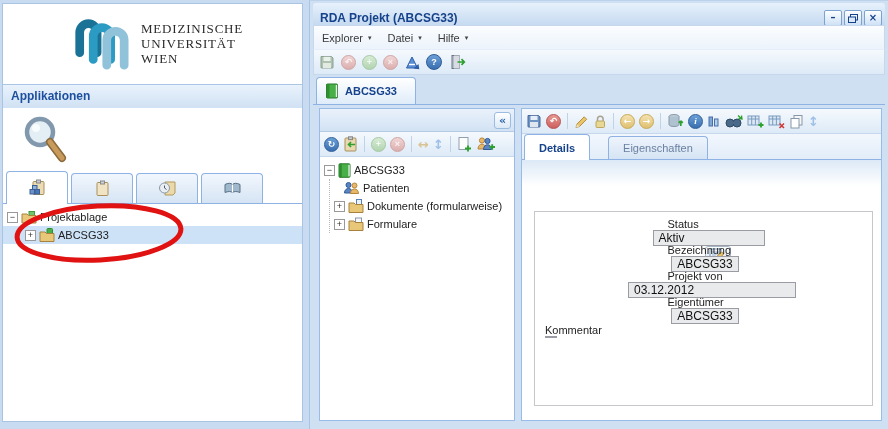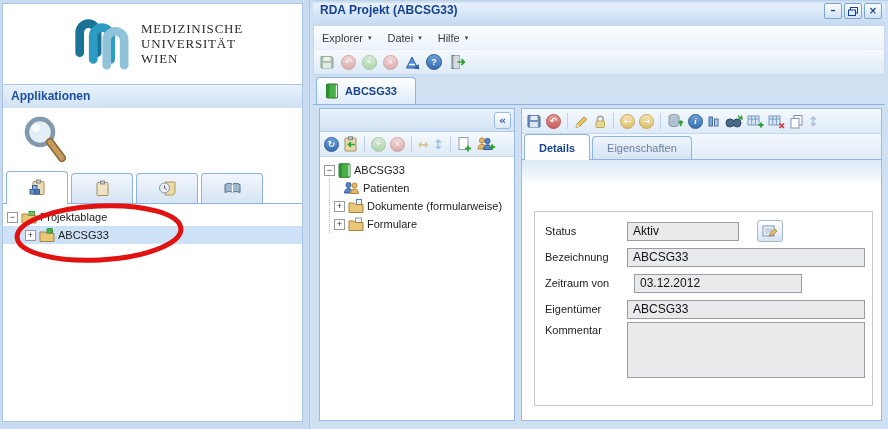--- a/index.html
+++ b/index.html
@@ -49,21 +49,21 @@
     font-size:9px; line-height:9px; color:#333; margin:0 3px 0 4px;
   }
   .annotation { position:absolute; left:8px; top:197px; width:178px; height:64px; pointer-events:none; }
 
   
   .window {
     position:absolute; left:309px; top:0; width:579px; height:429px;
     background:#cfe0f2; border-left:1px solid #a9c4e2; border-top:1px solid #bcd2ea;
     display:flex; flex-direction:column; padding:2px 3px 5px 3px;
   }
-  .titlebar { height:22px; display:flex; align-items:flex-start; padding:0 3px 0 7px;
+  .titlebar { height:22px; display:flex; align-items:center; padding:8px 3px 0 7px;
     background:linear-gradient(#e7f1fc,#c6daf0); border-radius:3px 3px 0 0; }
   .title-text { font-weight:bold; font-size:12px; color:#15428b; flex:1; }
   .win-btn {
     width:18px; height:16px; margin-left:2px; border:1px solid #7da2ce; border-radius:2px;
     background:linear-gradient(#fdfeff,#cfe2f6); color:#15428b;
     display:inline-flex; align-items:center; justify-content:center;
     font-size:10px; font-weight:bold; line-height:10px;
   }
   .menubar {
     height:24px; background:linear-gradient(#fbfdff,#ecf3fb);
@@ -102,28 +102,28 @@
   .mid-tree { padding-top:4px; }
   .children { border-left:1px dotted #b8b8b8; margin-left:9px; }
 
   .details-panel {
     position:absolute; left:208px; right:3px; top:3px; bottom:3px;
     background:#fff; border:1px solid #99bbe8;
   }
   .details-tabs { height:26px; display:flex; align-items:flex-end; padding-left:2px;
     background:linear-gradient(#f2f7fd,#e2edf9); border-bottom:1px solid #8db2e3; }
   .d-tab { height:23px; border:1px solid #8db2e3; border-bottom:none; border-radius:4px 4px 0 0;
-    display:flex; align-items:center; padding:0 14px; margin-right:2px;
+    display:flex; align-items:center; padding:0 14px; margin-right:18px;
     background:linear-gradient(#eef4fc,#d5e4f4); color:#6b80a0; }
   .d-tab.active { background:#fff; font-weight:bold; color:#15428b; height:26px; margin-bottom:-1px; }
   .details-content { position:absolute; left:0; right:0; top:51px; bottom:0;
     background:linear-gradient(#dce9f6, #ffffff 26px); }
   .form-box { position:absolute; left:12px; right:8px; top:51px; bottom:14px;
     border:1px solid #c6c6cb; background:#fff; padding-top:6px; }
-  .frow { display:flex; align-items:center; height:26px; padding-left:10px; }
+  .frow { display:flex; align-items:center; height:26px; padding-left:10px;flex-direction:column; }
   .frow.tall { height:auto; align-items:flex-start; }
   .flabel { width:82px; min-width:82px; color:#222; padding-top:0; }
   .frow.tall .flabel { padding-top:2px; }
   .field { height:19px; background:#e9eaec; border:1px solid #9b9ba3; font-size:12px;
     padding:0 5px; display:flex; align-items:center; color:#111; }
   .field.short { width:112px; }
   .field.medium { width:168px;margin-left:7px; }
   .field.full { flex:1; margin-right:7px; }
   .field.area { height:56px; align-items:flex-start; }
   .edit-btn { width:26px; height:22px; margin-left:18px; border:1px solid #a8b8c8; border-radius:3px;
@@ -460,21 +460,21 @@
               </svg>
             </span>
           </div>
 
           <div class="frow">
             <span class="flabel">Bezeichnung</span>
             <span class="field full">ABCSG33</span>
           </div>
 
           <div class="frow">
-            <span class="flabel">Zeitraum von</span>
+            <span class="flabel">Projekt von</span>
             <span class="field medium">03.12.2012</span>
           </div>
 
 
           <div class="frow">
             <span class="flabel">Eigentümer</span>
             <span class="field full">ABCSG33</span>
           </div>
 
           <div class="frow tall">

